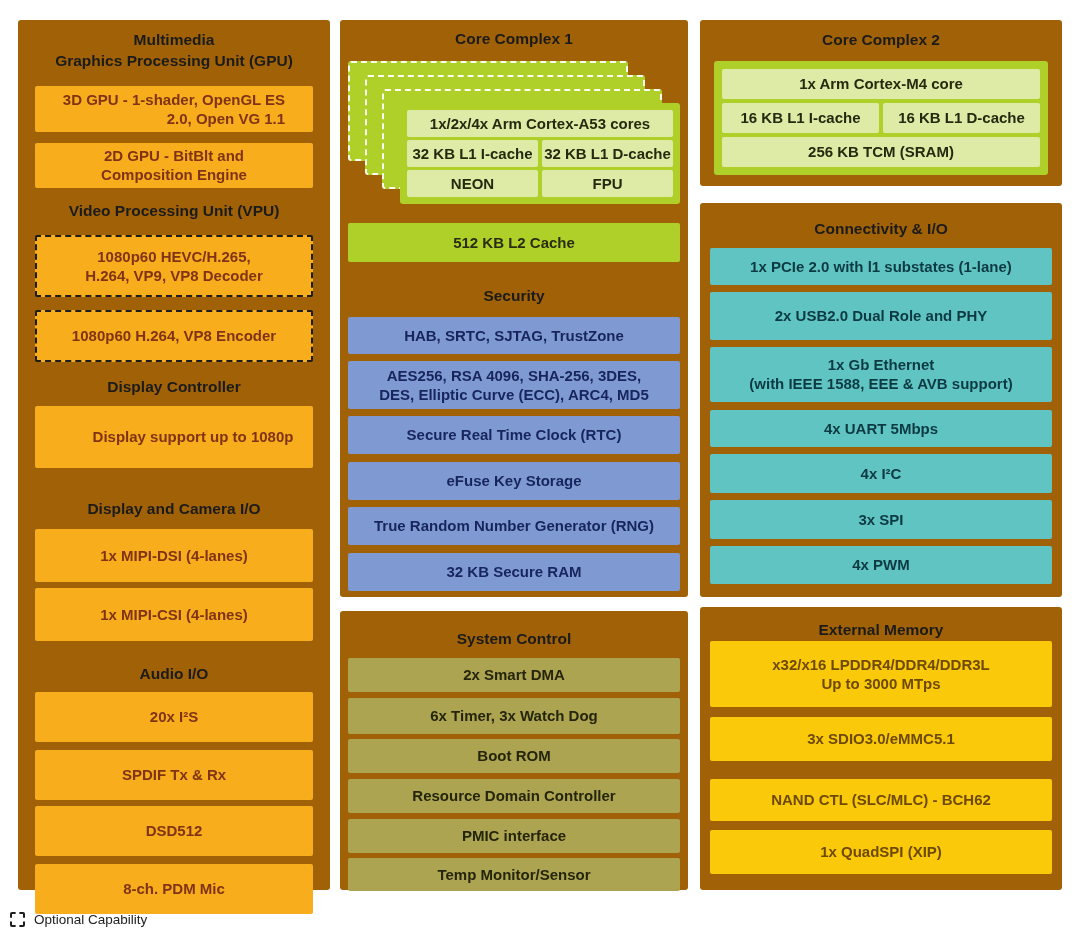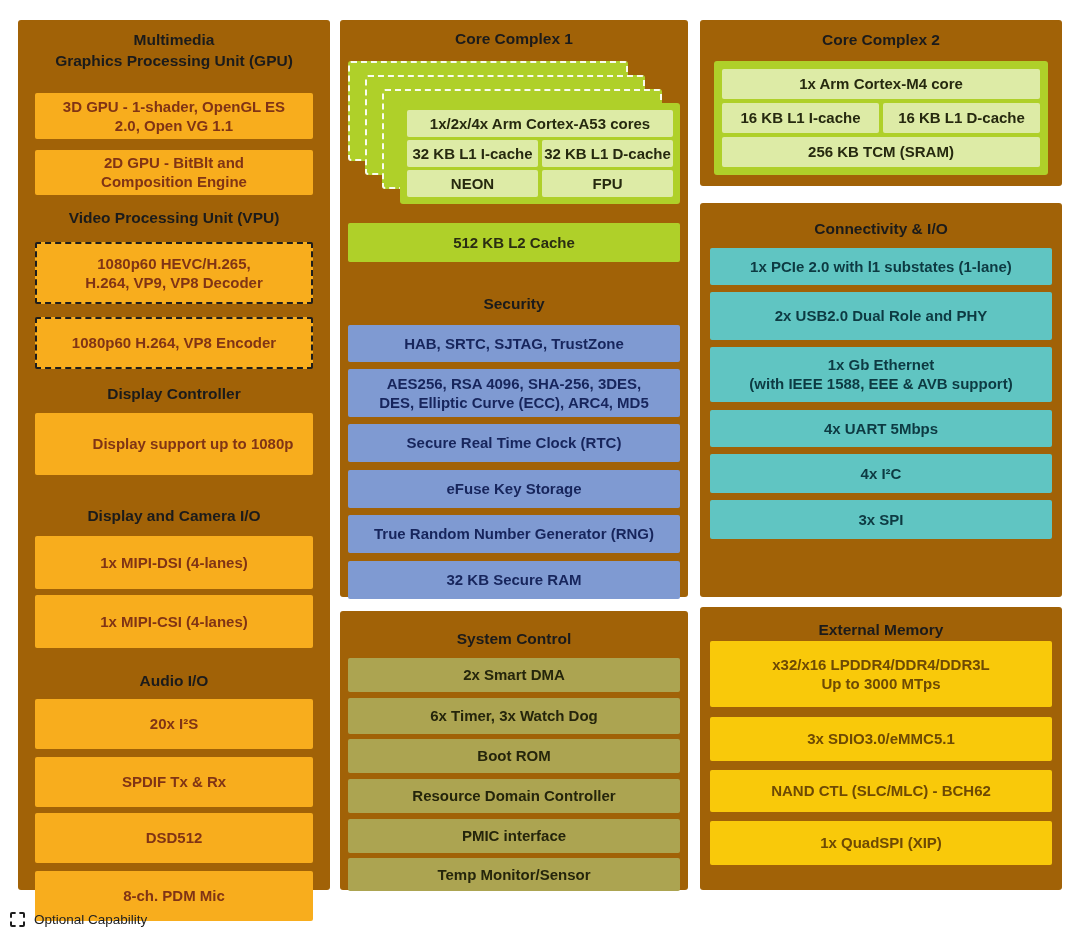--- a/index.html
+++ b/index.html
@@ -47,21 +47,21 @@
   .legend-label{font-size:13.5px;color:#222;}
   .row2{display:flex;gap:4px;}
   .row2 > .green-cell{flex:1;}
 </style>
 </head>
 <body>
 
 <div class="panel" style="left:18px;top:20px;width:312px;height:870px;padding:5px 17px;">
   <div class="sec-title" style="margin-top:5px;">Multimedia
 Graphics Processing Unit (GPU)</div>
-  <div class="blk orange" style="min-height:46px;margin-top:21px;">3D GPU - 1-shader, OpenGL ES
+  <div class="blk orange" style="min-height:46px;margin-top:14px;text-align:right;">3D GPU - 1-shader, OpenGL ES
 2.0, Open VG 1.1</div>
   <div class="blk orange" style="min-height:45px;margin-top:11px;">2D GPU - BitBlt and
 Composition Engine</div>
   <div class="sec-title" style="margin-top:13px;">Video Processing Unit (VPU)</div>
   <div class="blk orange optional" style="min-height:62px;margin-top:13px;">1080p60 HEVC/H.265,
 H.264, VP9, VP8 Decoder</div>
   <div class="blk orange optional" style="min-height:52px;margin-top:13px;">1080p60 H.264, VP8 Encoder</div>
   <div class="sec-title" style="margin-top:15px;">Display Controller</div>
   <div class="blk orange" style="min-height:62px;margin-top:8px;padding-left:44px;">Display support up to 1080p</div>
   <div class="sec-title" style="margin-top:31px;">Display and Camera I/O</div>
@@ -86,21 +86,21 @@
         <div class="green-cell">32 KB L1 I-cache</div>
         <div class="green-cell">32 KB L1 D-cache</div>
       </div>
       <div class="row2" style="flex:1;">
         <div class="green-cell">NEON</div>
         <div class="green-cell">FPU</div>
       </div>
     </div>
   </div>
   <div class="blk greenblk" style="min-height:39px;margin-top:19px;">512 KB L2 Cache</div>
-  <div class="sec-title" style="margin-top:32px;">Security</div>
+  <div class="sec-title" style="margin-top:24px;">Security</div>
   <div class="blk blue" style="min-height:37px;margin-top:10px;">HAB, SRTC, SJTAG, TrustZone</div>
   <div class="blk blue" style="min-height:48px;margin-top:7px;">AES256, RSA 4096, SHA-256, 3DES,
 DES, Elliptic Curve (ECC), ARC4, MD5</div>
   <div class="blk blue" style="min-height:38px;margin-top:7px;">Secure Real Time Clock (RTC)</div>
   <div class="blk blue" style="min-height:38px;margin-top:8px;">eFuse Key Storage</div>
   <div class="blk blue" style="min-height:38px;margin-top:7px;">True Random Number Generator (RNG)</div>
   <div class="blk blue" style="min-height:38px;margin-top:8px;">32 KB Secure RAM</div>
 </div>
 
 <div class="panel" style="left:340px;top:611px;width:348px;height:279px;padding:4px 8px;">
@@ -127,27 +127,28 @@
 
 <div class="panel" style="left:700px;top:203px;width:362px;height:394px;padding:4px 10px;">
   <div class="sec-title" style="margin-top:12px;">Connectivity &amp; I/O</div>
   <div class="blk teal" style="min-height:37px;margin-top:8px;">1x PCIe 2.0 with l1 substates (1-lane)</div>
   <div class="blk teal" style="min-height:48px;margin-top:7px;">2x USB2.0 Dual Role and PHY</div>
   <div class="blk teal" style="min-height:55px;margin-top:7px;">1x Gb Ethernet
 (with IEEE 1588, EEE &amp; AVB support)</div>
   <div class="blk teal" style="min-height:37px;margin-top:8px;text-align:center;">4x UART 5Mbps</div>
   <div class="blk teal" style="min-height:39px;margin-top:7px;">4x I²C</div>
   <div class="blk teal" style="min-height:39px;margin-top:7px;">3x SPI</div>
+  <div class="blk teal" style="min-height:38px;margin-top:7px;">4x PWM</div>
 </div>
 
 <div class="panel" style="left:700px;top:607px;width:362px;height:283px;padding:4px 10px;">
   <div class="sec-title" style="margin-top:9px;">External Memory</div>
   <div class="blk gold" style="min-height:66px;">x32/x16 LPDDR4/DDR4/DDR3L
 Up to 3000 MTps</div>
   <div class="blk gold" style="min-height:44px;margin-top:10px;">3x SDIO3.0/eMMC5.1</div>
-  <div class="blk gold" style="min-height:42px;margin-top:9px;">NAND CTL (SLC/MLC) - BCH62</div>
+  <div class="blk gold" style="min-height:42px;margin-top:18px;">NAND CTL (SLC/MLC) - BCH62</div>
   <div class="blk gold" style="min-height:44px;margin-top:9px;">1x QuadSPI (XIP)</div>
 </div>
 
 <div class="legend">
   <div class="legend-box"></div>
   <div class="legend-label">Optional Capability</div>
 </div>
 
 </body></html>

